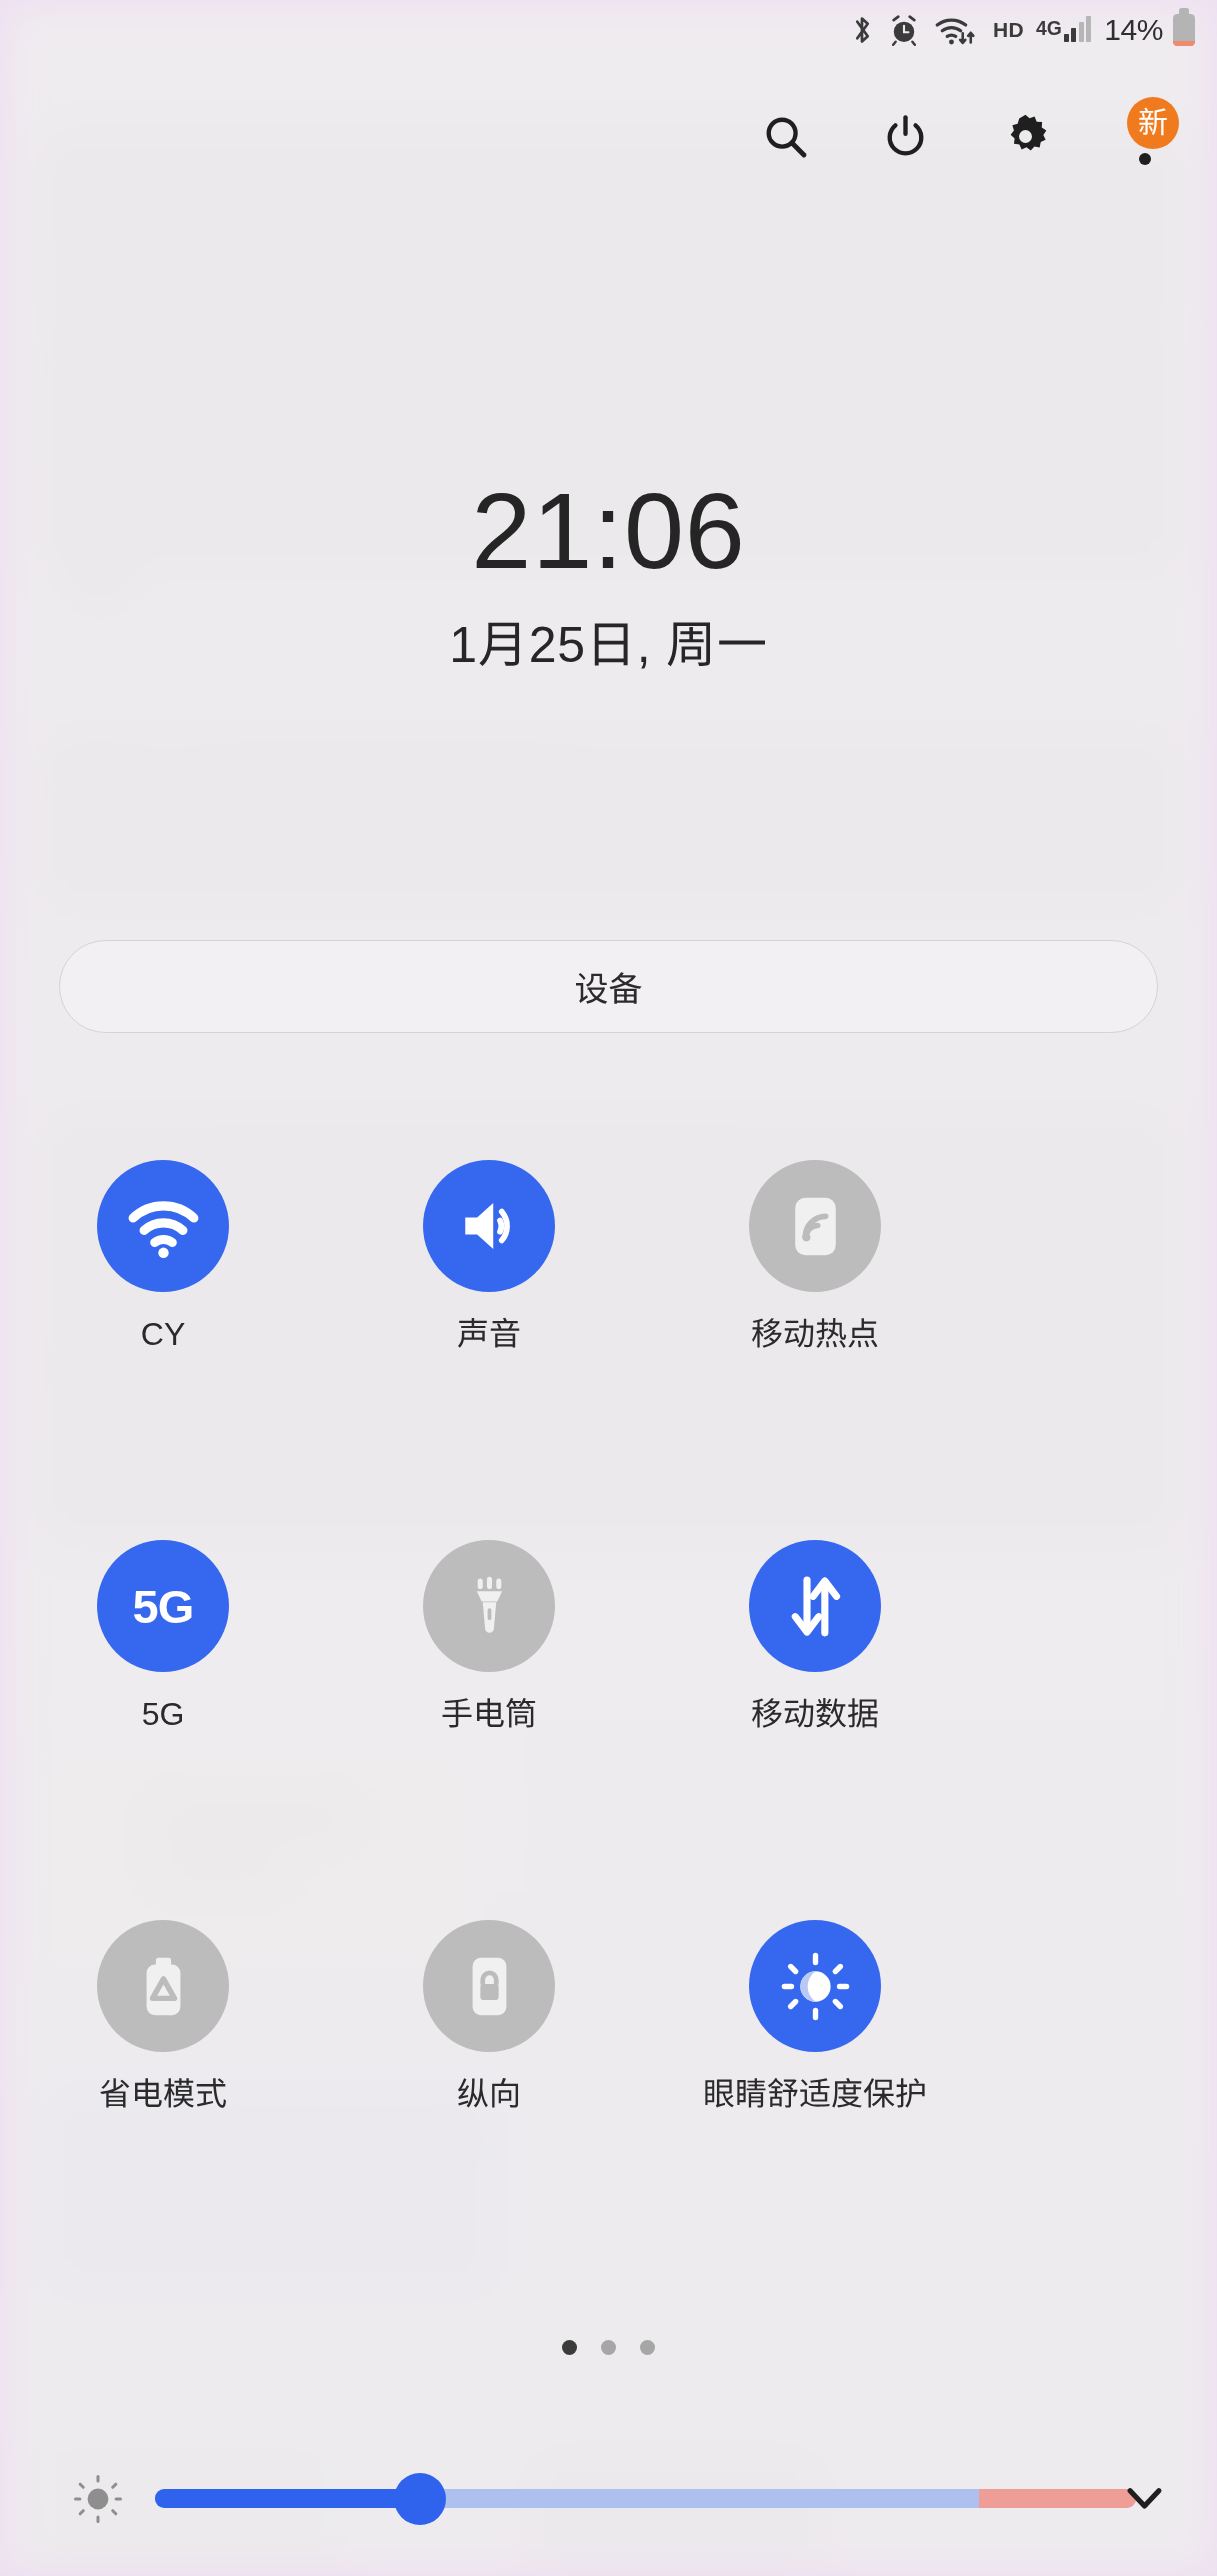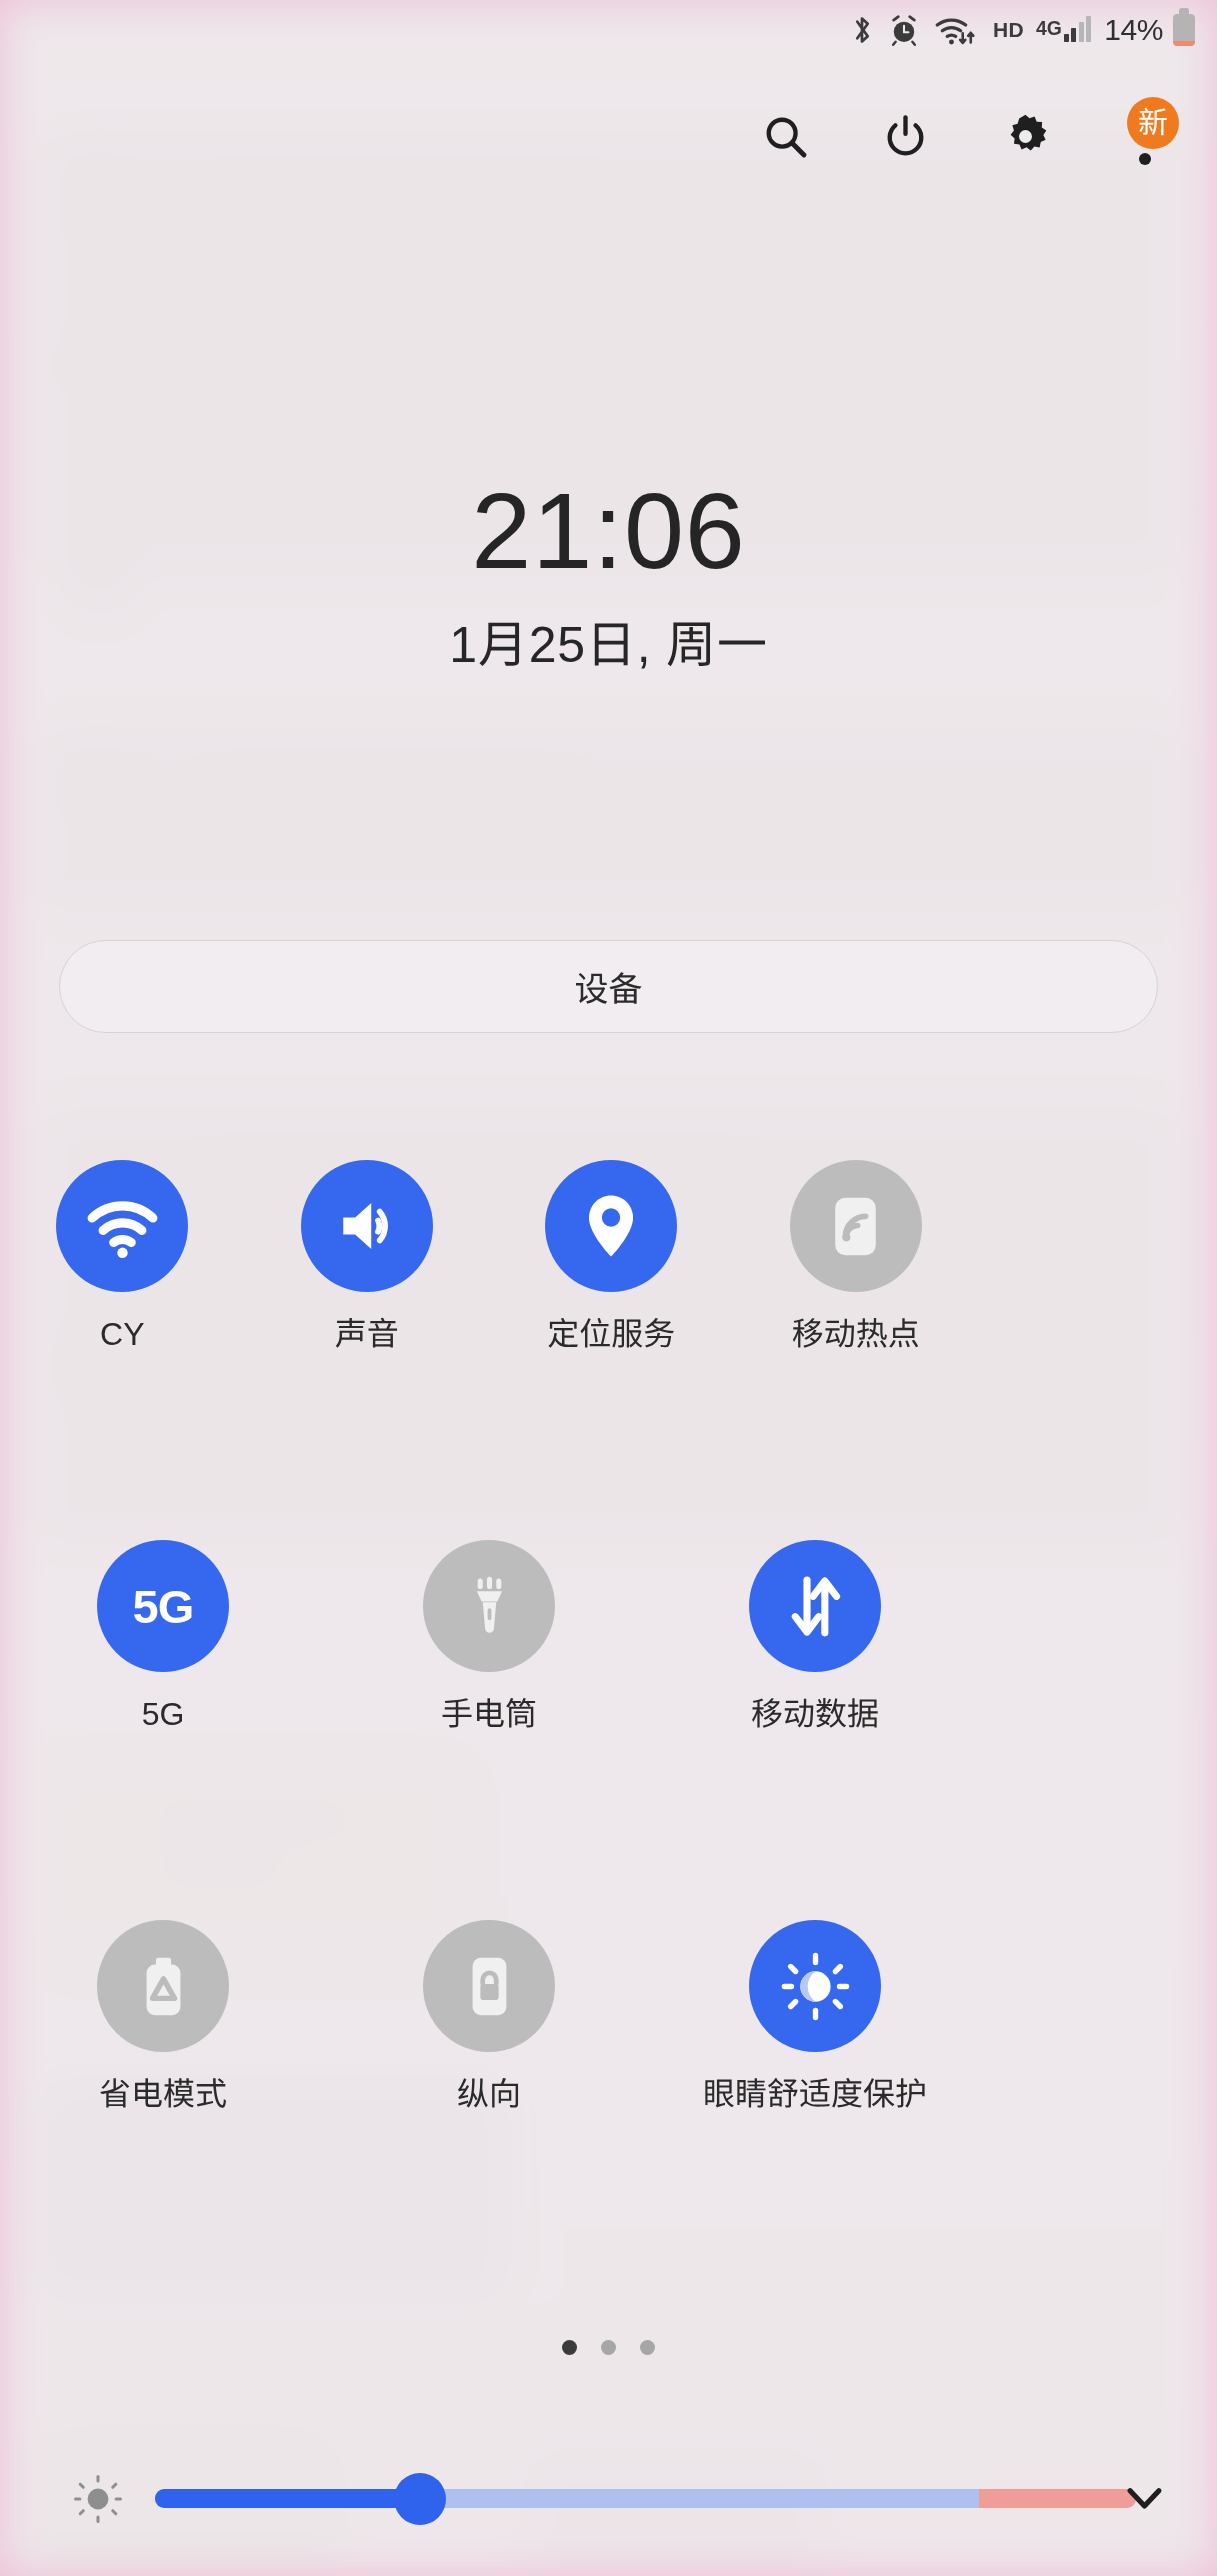--- a/index.html
+++ b/index.html
@@ -11,21 +11,21 @@
   body {
     font-family: "Liberation Sans", "DejaVu Sans", sans-serif;
     -webkit-font-smoothing: antialiased;
   }
 
   #screen {
     position: relative;
     width: 1217px;
     height: 2576px;
     overflow: hidden;
-    background: #ec4899;
+    background: #f0abfc;
   }
 
   
   #bg-blur {
     position: absolute;
     inset: 0;
     overflow: hidden;
     filter: blur(22px) saturate(0.55);
     opacity: 0.85;
     background: linear-gradient(180deg,#efefef 0%, #ededed 30%, #eeeeee 60%, #ececec 100%);
@@ -532,29 +532,20 @@
         <div class="tile-circle on">
           <svg width="78" height="78" viewBox="0 0 46 46" aria-hidden="true">
             <path d="M9 18 H16 L25.5 9.5 V36.5 L16 28 H9 Z" fill="#fff"></path>
             <path d="M30.5 14.5 A13 13 0 0 1 30.5 31.5" fill="none" stroke="#fff" stroke-width="3.4" stroke-linecap="round"></path>
             <path d="M29.5 19.8 A7.6 7.6 0 0 1 29.5 26.4" fill="none" stroke="#fff" stroke-width="3.4" stroke-linecap="round"></path>
           </svg>
         </div>
         <div class="tile-label">声音</div>
       </div>
 
-      <div class="tile">
-        <div class="tile-circle on">
-          <svg width="78" height="78" viewBox="0 0 46 46" aria-hidden="true">
-            <path d="M23 5 C15.8 5 10 10.9 10 18.1 C10 27.8 23 41 23 41 C23 41 36 27.8 36 18.1 C36 10.9 30.2 5 23 5 Z" fill="#fff"></path>
-            <circle cx="23" cy="18" r="5.4" fill="#3567ef"></circle>
-          </svg>
-        </div>
-        <div class="tile-label">定位服务</div>
-      </div>
 
       <div class="tile">
         <div class="tile-circle off">
           <svg width="71" height="71" viewBox="0 0 42 42" aria-hidden="true">
             <rect x="9" y="4" width="24" height="34" rx="6" class="gfill"></rect>
             <path d="M15 27 A12 12 0 0 1 27 15" fill="none" stroke="#bcbcbc" stroke-width="3.3" stroke-linecap="round"></path>
             <path d="M15.5 27.2 A6.8 6.8 0 0 1 22.3 20.4" fill="none" stroke="#bcbcbc" stroke-width="3.3" stroke-linecap="round"></path>
             <circle cx="15.6" cy="27.4" r="2.4" fill="#bcbcbc"></circle>
           </svg>
         </div>

